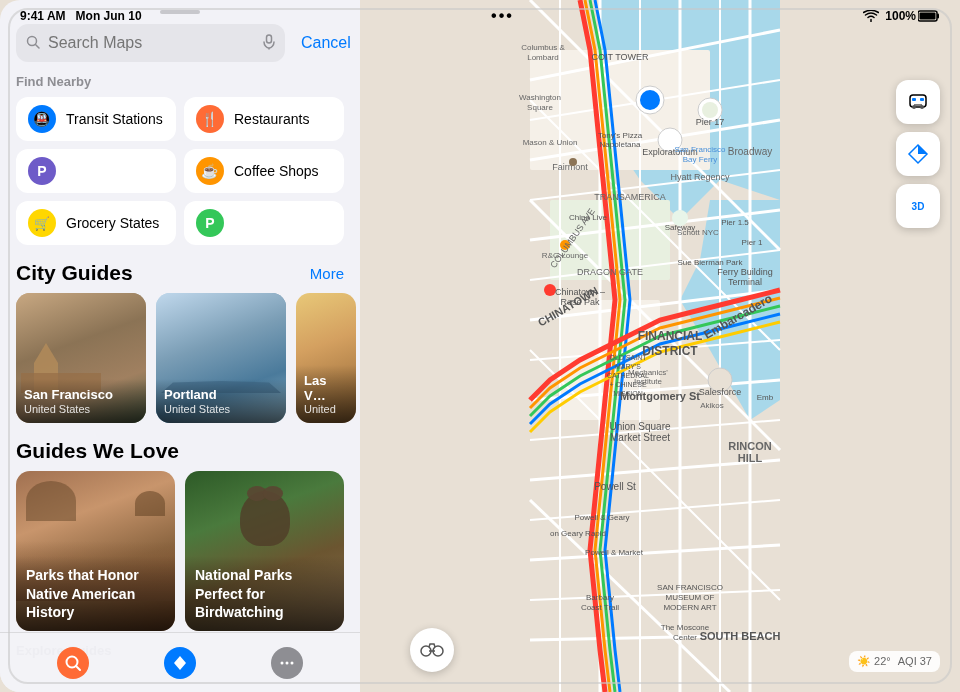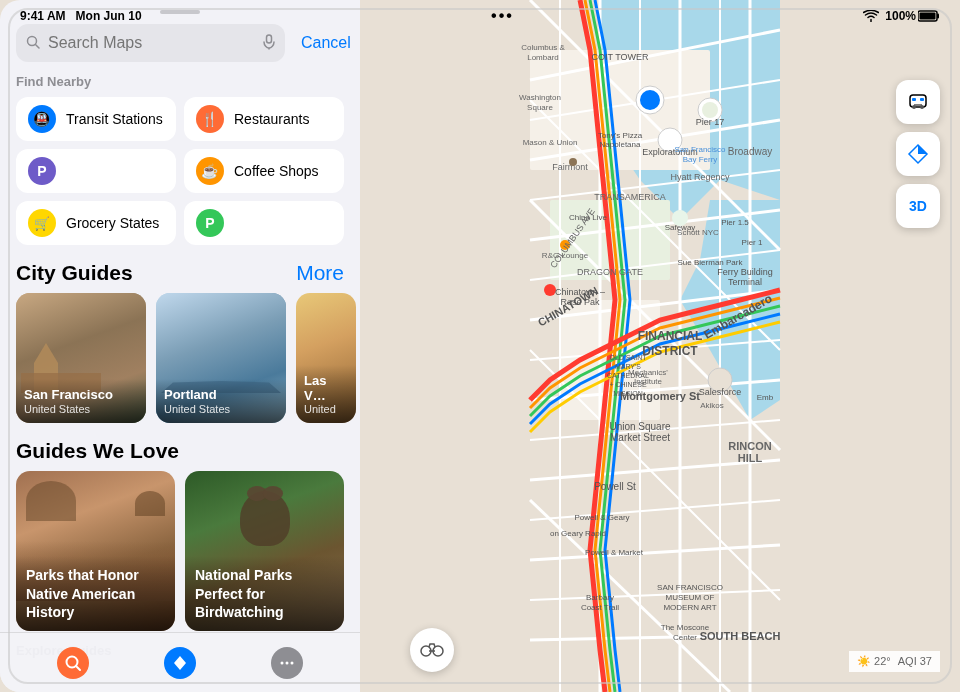--- a/index.html
+++ b/index.html
@@ -188,21 +188,21 @@
       padding: 16px 16px 8px;
     }
 
     .section-title {
       font-size: 21px;
       font-weight: 700;
       color: #000;
     }
 
     .more-link {
-      font-size: 21px;
+      font-size: 15px;
       color: #007aff;
       cursor: pointer;
     }
 
     .guides-scroll {
       display: flex;
       gap: 10px;
       padding: 0 16px;
       overflow: hidden;
     }
@@ -304,32 +304,32 @@
       border-radius: 12px;
       display: flex;
       align-items: center;
       justify-content: center;
       box-shadow: 0 2px 8px rgba(0,0,0,0.2);
       cursor: pointer;
       font-size: 18px;
     }
 
     .map-control-3d {
-      font-size: 14px;
+      font-size: 10px;
       font-weight: 700;
       color: #007aff;
     }
 
     
     .map-bottom-info {
       position: absolute;
       bottom: 20px;
       right: 20px;
       background: rgba(255,255,255,0.9);
-      border-radius: 0;
+      border-radius: 8px;
       padding: 4px 8px;
       font-size: 11px;
       color: #666;
       z-index: 60;
     }
 
     
     .binoculars-btn {
       position: absolute;
       bottom: 20px;

